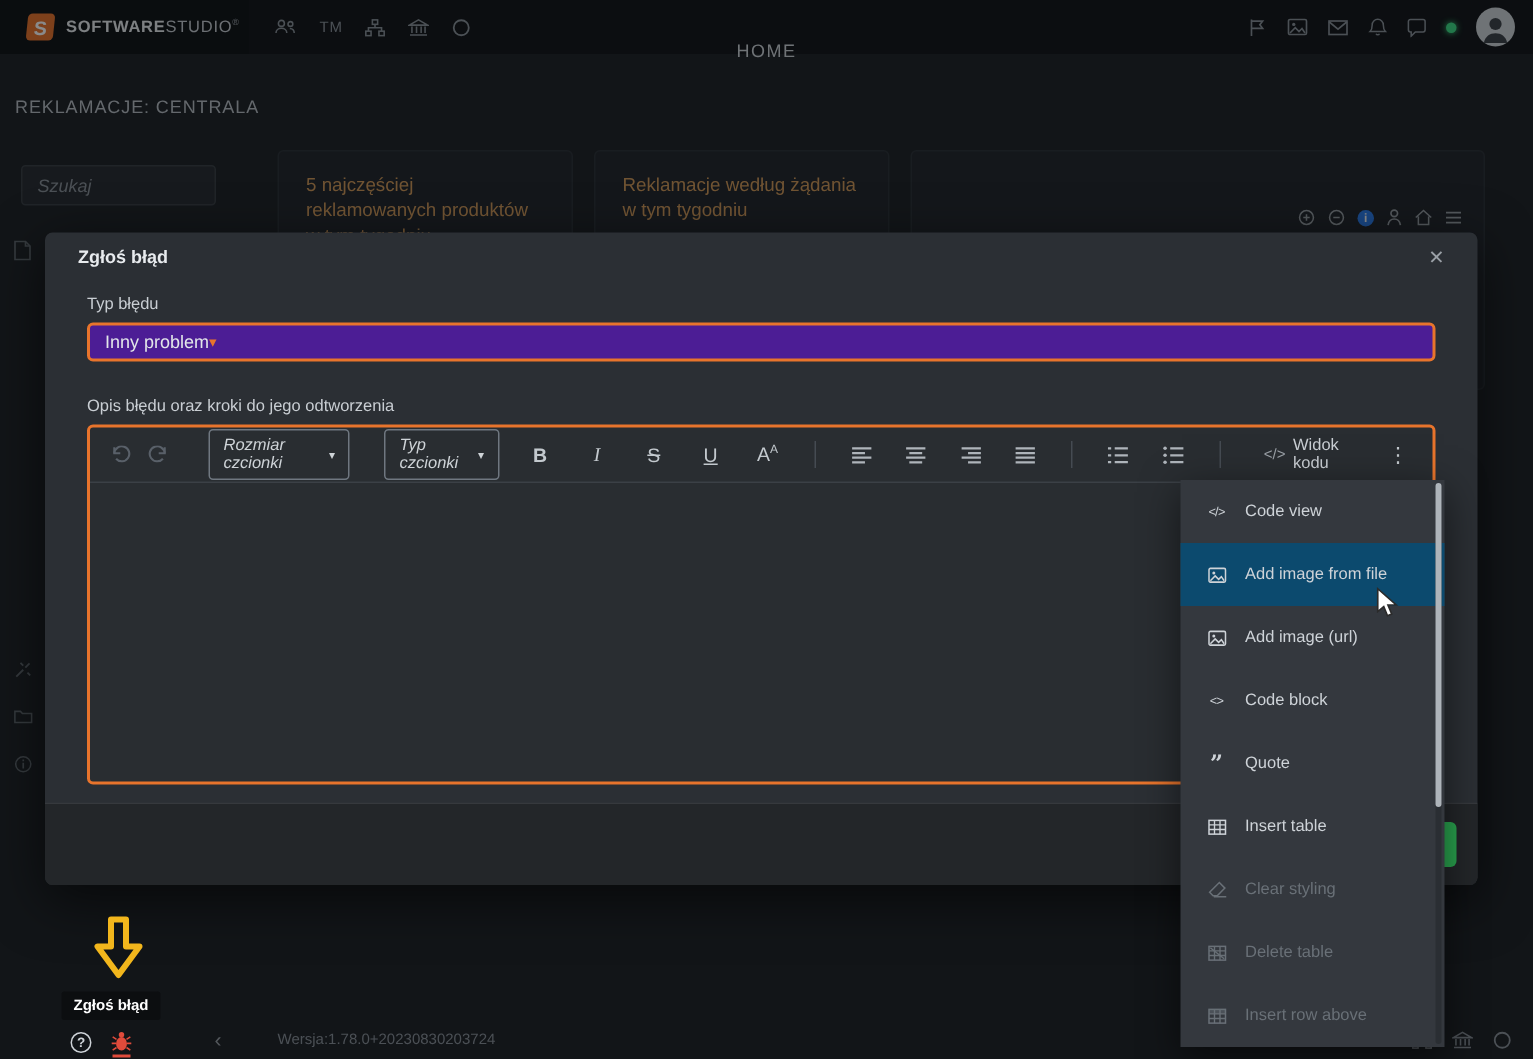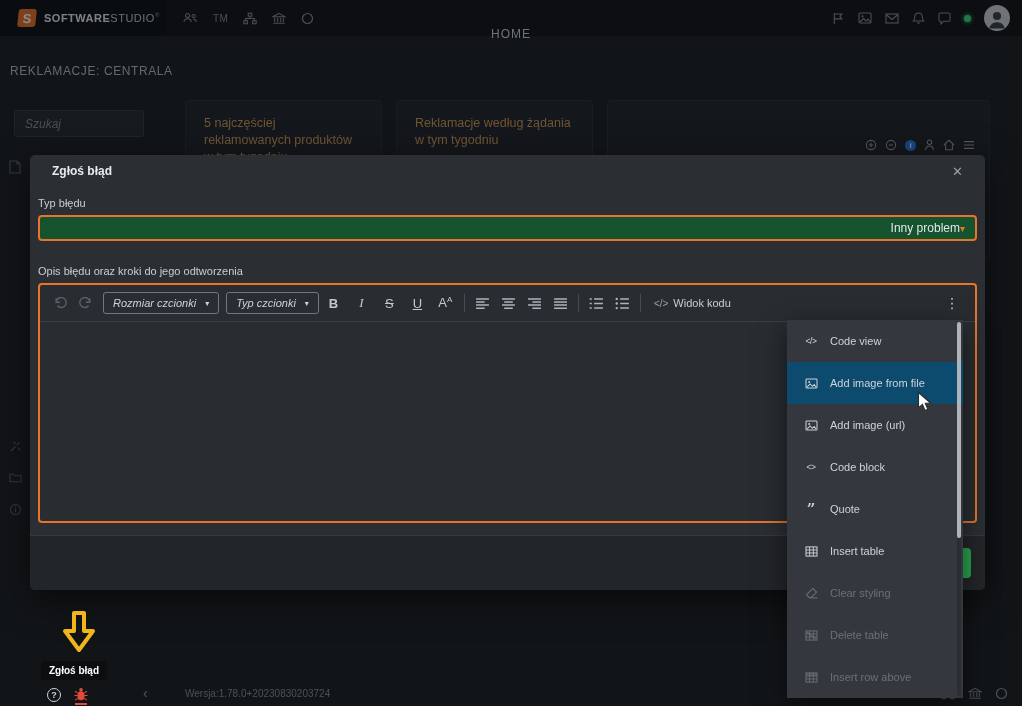--- a/index.html
+++ b/index.html
@@ -48,28 +48,28 @@
   .bottom-icons .txt { font-size:10px; letter-spacing:0.5px; }
 
   
   .overlay { position:absolute; inset:0; background:rgba(4,6,8,0.47); z-index:5; }
 
   
   .modal { position:absolute; left:30px; top:155px; width:955px; height:435px; background:#2b2f34; border-radius:5px; box-shadow:0 10px 36px rgba(0,0,0,0.6); z-index:10; }
   .modal-header { height:32px; display:flex; align-items:center; justify-content:space-between; padding:0 22px; }
   .modal-title { font-size:12px; font-weight:bold; color:#e8ebee; }
   .modal-close { color:#9aa0a6; font-size:13px; cursor:pointer; }
-  .modal-body { padding:2px 8px 0; }
+  .modal-body { padding:2px 28px 0; }
   .field-label { font-size:11px; color:#c9ced3; margin:8px 0 6px; }
   .field-label.second { margin-top:24px; }
-  .select { height:26px; border:2px solid #e8742c; border-radius:4px; background:#14532d; display:flex; align-items:center; justify-content:flex-end; padding:0 10px; color:#e2e6e9; font-size:12px; cursor:pointer; }
+  .select { height:26px; border:2px solid #e8742c; border-radius:4px; background:#4c1d95; display:flex; align-items:center; justify-content:flex-start; padding:0 10px; color:#e2e6e9; font-size:12px; cursor:pointer; }
   .select .caret { color:#e8742c; font-size:10px; }
 
   .editor { margin-top:0; height:240px; border:2px solid #e8742c; border-radius:4px; background:#292d31; display:flex; flex-direction:column; overflow:hidden; }
-  .editor-toolbar { height:37px; flex:0 0 37px; display:flex; align-items:center; gap:1px; padding:0 10px; border-bottom:1px solid #3b4046; color:#b6bcc2; }
+  .editor-toolbar { height:37px; flex:0 0 37px; display:flex; align-items:center; gap:17px; padding:0 10px; border-bottom:1px solid #3b4046; color:#b6bcc2; }
   .tb-undo { color:#596069; display:flex; gap:10px; align-items:center; padding:0 4px; }
   .tb-undo .r { transform:scaleX(-1); }
   .tb-select { display:flex; align-items:center; gap:9px; border:1px solid #6f7780; border-radius:3px; padding:4px 9px; font-size:11px; font-style:italic; color:#ced3d7; cursor:pointer; margin-left:6px; }
   .tb-select .caret { font-size:8px; font-style:normal; }
   .tb-fmt { width:27px; text-align:center; font-size:13px; color:#c3c9ce; cursor:pointer; }
   .tb-fmt.b { font-weight:bold; }
   .tb-fmt.i { font-style:italic; font-family:"Liberation Serif",serif; }
   .tb-fmt.s { text-decoration:line-through; }
   .tb-fmt.u { text-decoration:underline; }
   .tb-fmt sup { font-size:8px; }

